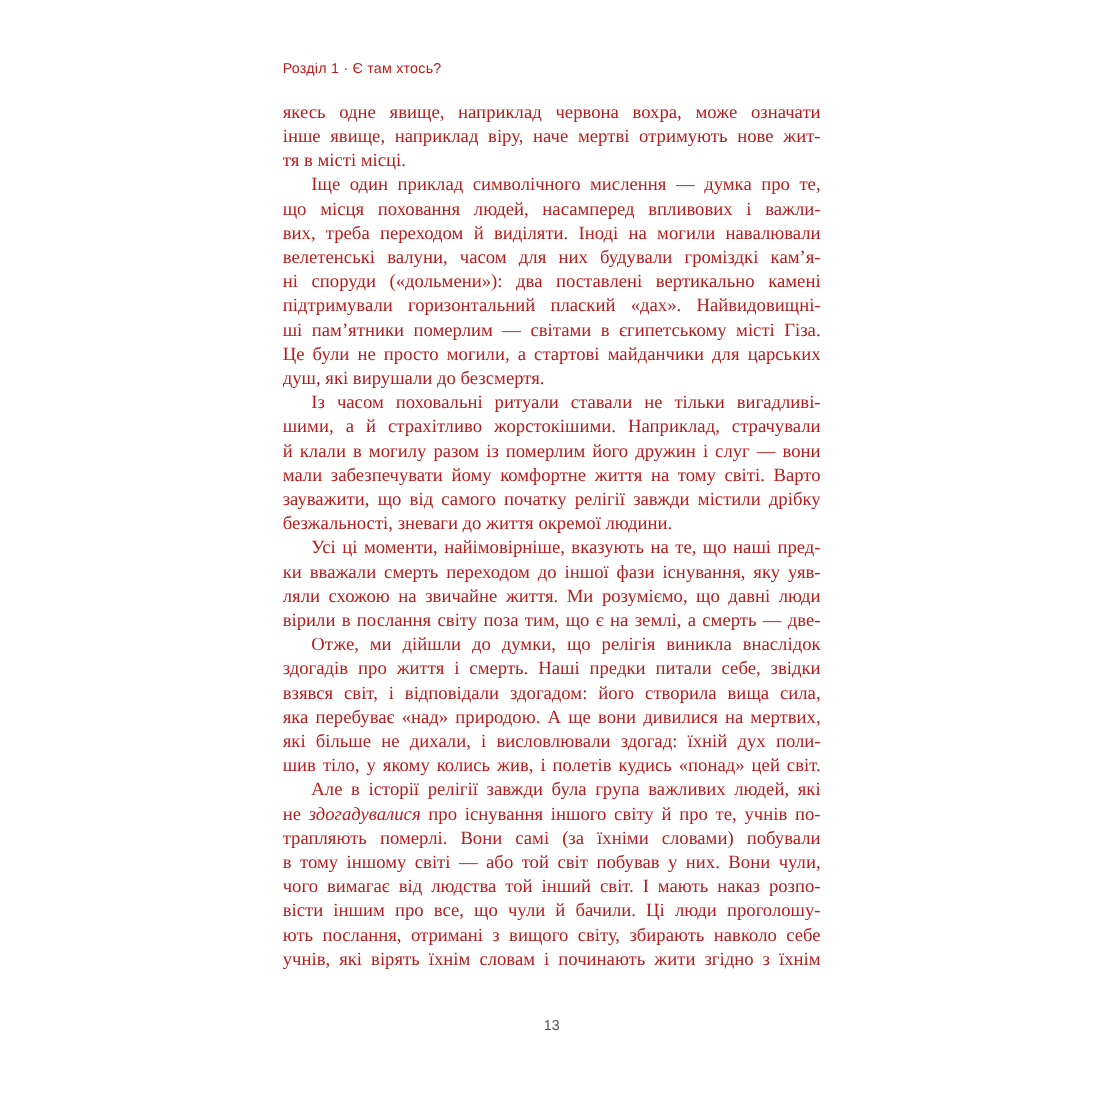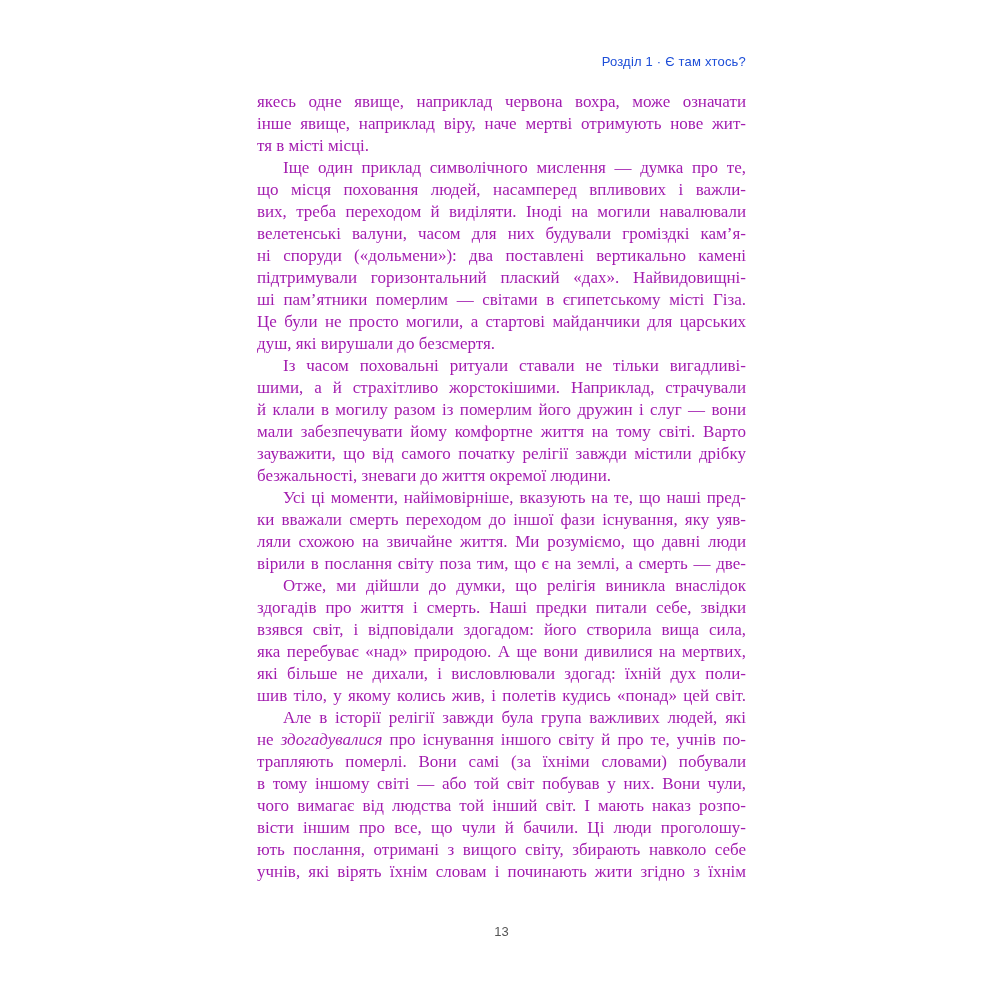--- a/index.html
+++ b/index.html
@@ -13,34 +13,34 @@
   .book-page {
     position: absolute;
     inset: 0;
     background: #ffffff;
   }
   .running-head {
     position: absolute;
     top: 54px;
     left: 257px;
     width: 489px;
-    text-align: right;
+    text-align: left;
     font-family: "Liberation Sans", "DejaVu Sans", sans-serif;
     font-size: 13px;
     letter-spacing: 0.2px;
-    color: #1d4ed8;
+    color: #b91c1c;
   }
   .text-block {
     position: absolute;
     top: 91px;
     left: 257px;
     width: 489px;
     font-size: 17px;
     line-height: 22px;
-    color: #a21caf;
+    color: #b91c1c;
   }
   .paragraph { }
   .line {
     height: 22px;
     max-height: 22px;
     overflow: hidden;
     text-align: justify;
     text-align-last: justify;
     white-space: normal;
   }

